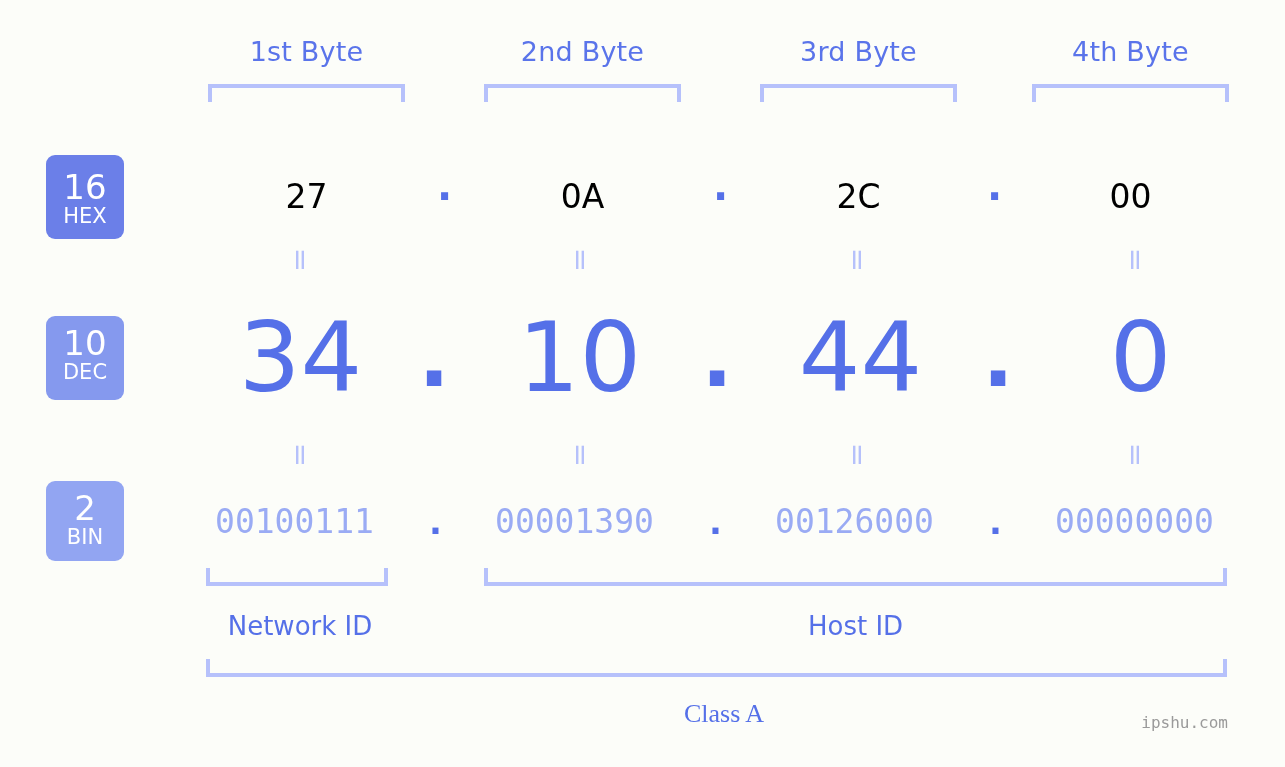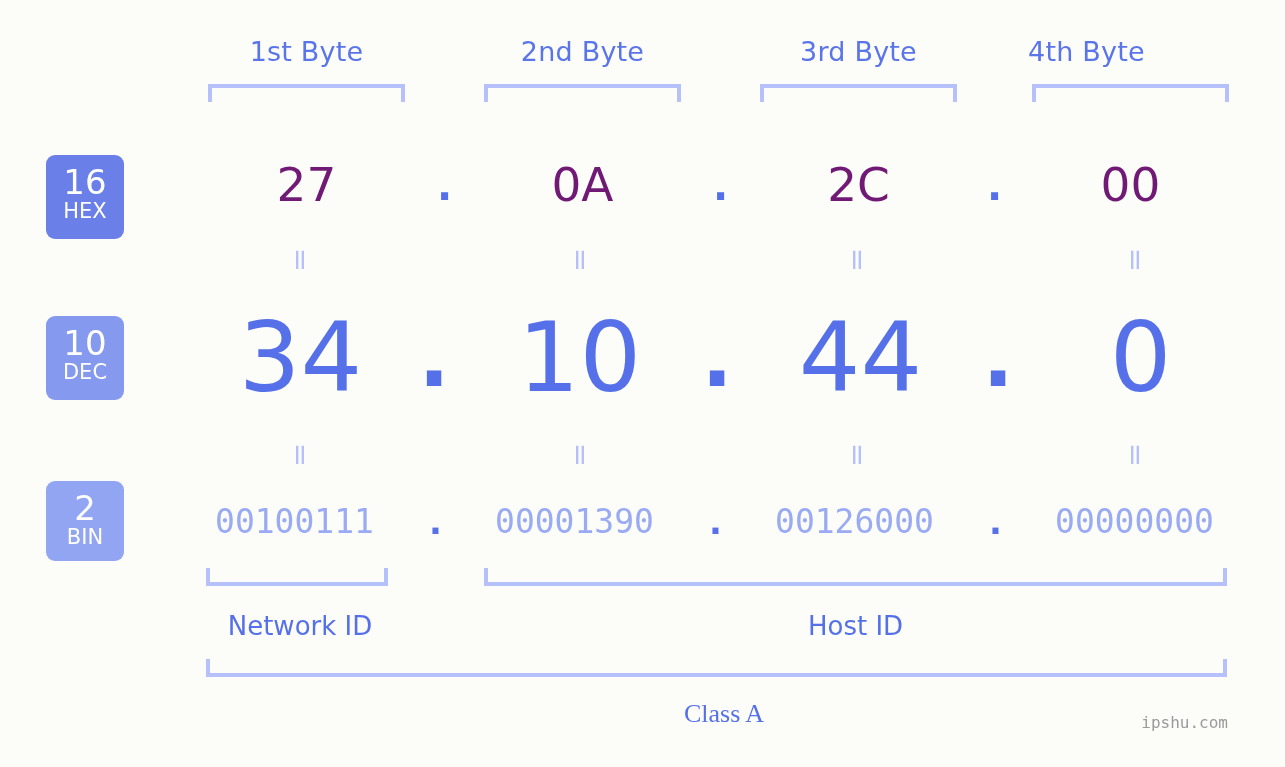--- a/index.html
+++ b/index.html
@@ -55,36 +55,36 @@
     font-size: 34px;
     line-height: 36px;
     font-weight: 400;
   }
   .badge .abbr {
     display: block;
     font-size: 21px;
     line-height: 23px;
     font-weight: 400;
   }
-  #badge-hex { top: 155px; height: 84px; padding-top: 9px; background: #6b7fe8; }
+  #badge-hex { top: 155px; height: 84px; padding-top: 14px; background: #6b7fe8; }
   #badge-dec { top: 316px; height: 84px; padding-top: 9px; background: #8599ee; }
   #badge-bin { top: 481px; height: 80px; padding-top: 9px; background: #92a5f2; }
 
   
   .val {
     position: absolute;
     text-align: center;
     white-space: nowrap;
   }
   .row-hex .val {
-    top: 154px;
+    top: 166px;
     height: 62px;
     line-height: 62px;
-    font-size: 47px;
-    color: #701a75;
+    font-size: 33px;
+    color: #000000;
   }
   .row-dec .val {
     top: 300px;
     height: 116px;
     line-height: 116px;
     font-size: 97px;
     color: #5570e8;
   }
   .row-bin .val {
     top: 497px;
@@ -168,21 +168,21 @@
   }
 </style>
 </head>
 <body>
 
 <div id="page">
 
   <div class="byte-label" style="left:208px;width:197px;">1st Byte</div>
   <div class="byte-label" style="left:484px;width:197px;">2nd Byte</div>
   <div class="byte-label" style="left:760px;width:197px;">3rd Byte</div>
-  <div class="byte-label" style="left:988px;width:197px;">4th Byte</div>
+  <div class="byte-label" style="left:1032px;width:197px;">4th Byte</div>
 
   <div class="bracket-top" style="left:208px;width:197px;"></div>
   <div class="bracket-top" style="left:484px;width:197px;"></div>
   <div class="bracket-top" style="left:760px;width:197px;"></div>
   <div class="bracket-top" style="left:1032px;width:197px;"></div>
 
   <div class="badge" id="badge-hex">
     <span class="num">16</span>
     <span class="abbr">HEX</span>
   </div>

